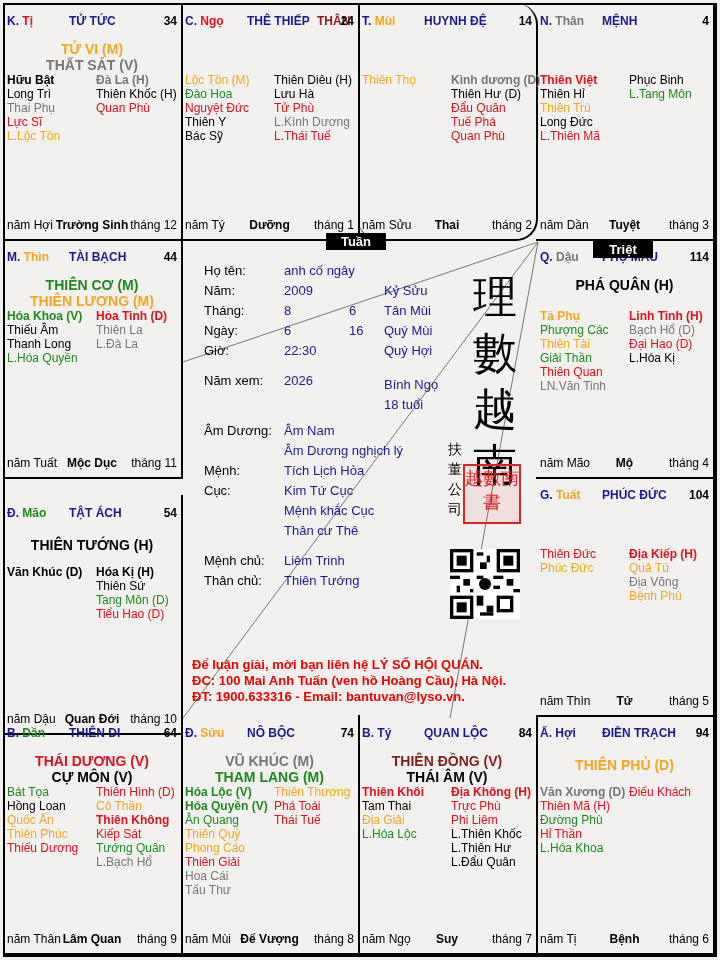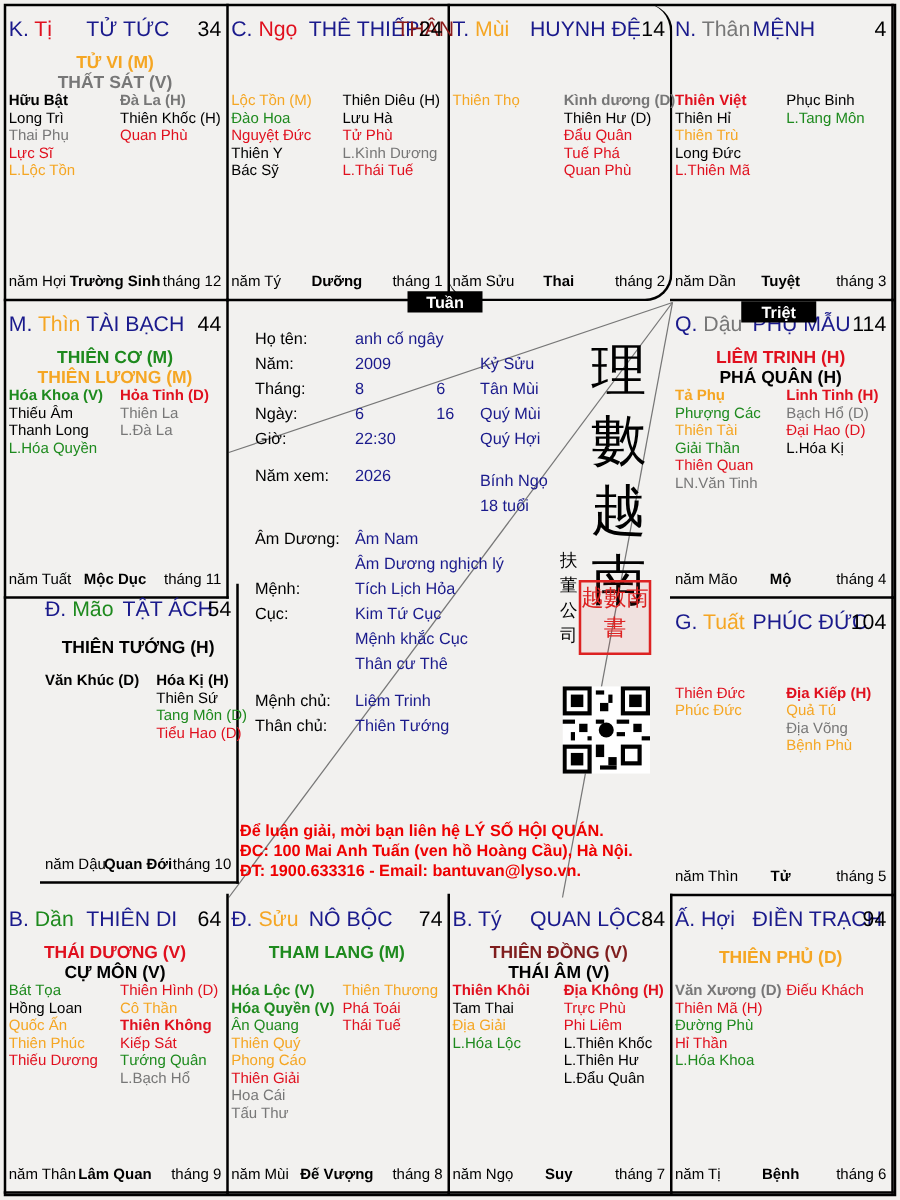--- a/index.html
+++ b/index.html
@@ -1,19 +1,19 @@
 <!DOCTYPE html>
 <html><head>
 <meta charset="utf-8">
 <style>
   html, body { margin:0; padding:0; }
   body { width:720px; height:960px; background:#f1f0ee; font-family:"Liberation Sans", sans-serif; font-size:12px; position:relative; overflow:hidden; }
   .board { position:absolute; left:3px; top:3px; width:714px; height:954px; border:2px solid #000; box-sizing:border-box; background:#f2f1ef; }
   .cell { position:absolute; border-right:2px solid #000; border-bottom:2px solid #000; box-sizing:border-box; }
-  .hdr { position:absolute; left:4px; right:4px; top:11px; height:16px; font-weight:normal; font-size:17px;padding-left:47px; }
+  .hdr { position:absolute; left:4px; right:4px; top:11px; height:16px; font-weight:bold; font-size:12px;padding-left:47px; }
   .hdr .can { position:absolute; left:0; color:#1a1a8c; }
   .hdr .title { position:absolute; left:62px; color:#1a1a8c; }
   .hdr .num { position:absolute; right:0; color:#000; }
   .hdr .than { position:absolute; left:132px; color:#8b1a1a; }
   .main { position:absolute; left:0; right:0; top:38px; text-align:center; font-weight:bold; font-size:14px; line-height:16px; }
   .stars { position:absolute; left:4px; right:4px; top:70px; }
   .col { position:absolute; top:0; line-height:14px; font-size:12px; }
   .col.l { left:0; }
   .col.r { left:89px; }
   .col div { white-space:nowrap; }
@@ -185,21 +185,20 @@
     <span class="m">tháng 11</span>
   </div>
     </div>
     <div class="cell" style="left: 536px; top: 239px; width: 179px; height: 240px;">
       <div class="hdr">
     <span class="can"><span>Q.</span> <span style="color:#777777">Dậu</span></span>
     <span class="title">PHỤ MẪU</span>
         <span class="num">114</span>
       </div>
       <div class="main">
-        <div style="color:#e0101e">LIÊM TRINH (H)</div>
         <div style="color:#000000">PHÁ QUÂN (H)</div>
       </div>
       <div class="stars" style="top: 70px;">
         <div class="col l">
           <div class="b" style="color:#f5a623">Tả Phụ</div>
           <div class="" style="color:#1e8a1e">Phượng Các</div>
           <div class="" style="color:#f5a623">Thiên Tài</div>
           <div class="" style="color:#1e8a1e">Giải Thần</div>
           <div class="" style="color:#e0101e">Thiên Quan</div>
           <div class="" style="color:#777777">LN.Văn Tinh</div>
@@ -210,21 +209,21 @@
           <div class="" style="color:#e0101e">Đại Hao (D)</div>
           <div class="" style="color:#000000">L.Hóa Kị</div>
         </div>
       </div>
   <div class="foot">
     <span class="y">năm Mão</span>
     <span class="s">Mộ</span>
     <span class="m">tháng 4</span>
   </div>
     </div>
-    <div class="cell" style="left: 3px; top: 467px; width: 159px; height: 240px; margin-left: 29px;">
+    <div class="cell" style="left: 3px; top: 495px; width: 180px; height: 240px;">
       <div class="hdr">
     <span class="can"><span>Đ.</span> <span style="color:#1e8a1e">Mão</span></span>
     <span class="title">TẬT ÁCH</span>
         <span class="num">54</span>
       </div>
       <div class="main" style="top: 42px;">
         <div style="color:#000000">THIÊN TƯỚNG (H)</div>
       </div>
       <div class="stars" style="top: 70px;">
         <div class="col l">
@@ -301,20 +300,21 @@
     <span class="m">tháng 9</span>
   </div>
     </div>
     <div class="cell" style="left: 181px; top: 715px; width: 179px; height: 240px;">
       <div class="hdr">
     <span class="can"><span>Đ.</span> <span style="color:#f5a623">Sửu</span></span>
     <span class="title">NÔ BỘC</span>
         <span class="num">74</span>
       </div>
       <div class="main">
+        <div style="color:#777777">VŨ KHÚC (M)</div>
         <div style="color:#1e8a1e">THAM LANG (M)</div>
       </div>
       <div class="stars" style="top: 70px;">
         <div class="col l">
           <div class="b" style="color:#1e8a1e">Hóa Lộc (V)</div>
           <div class="b" style="color:#1e8a1e">Hóa Quyền (V)</div>
           <div class="" style="color:#1e8a1e">Ân Quang</div>
           <div class="" style="color:#f5a623">Thiên Quý</div>
           <div class="" style="color:#f5a623">Phong Cáo</div>
           <div class="" style="color:#e0101e">Thiên Giải</div>

